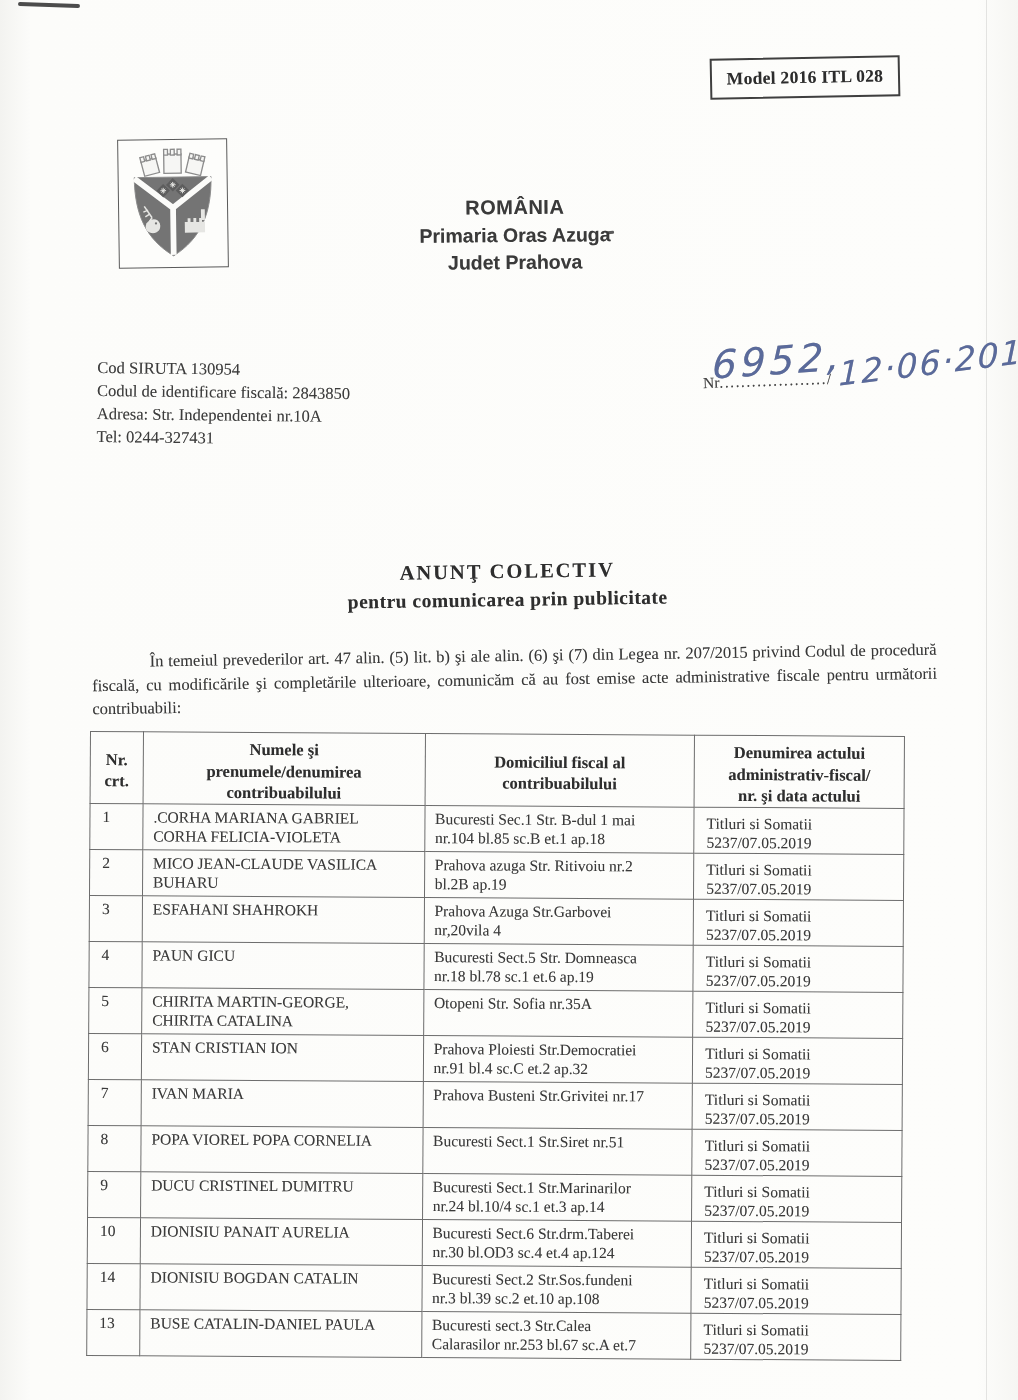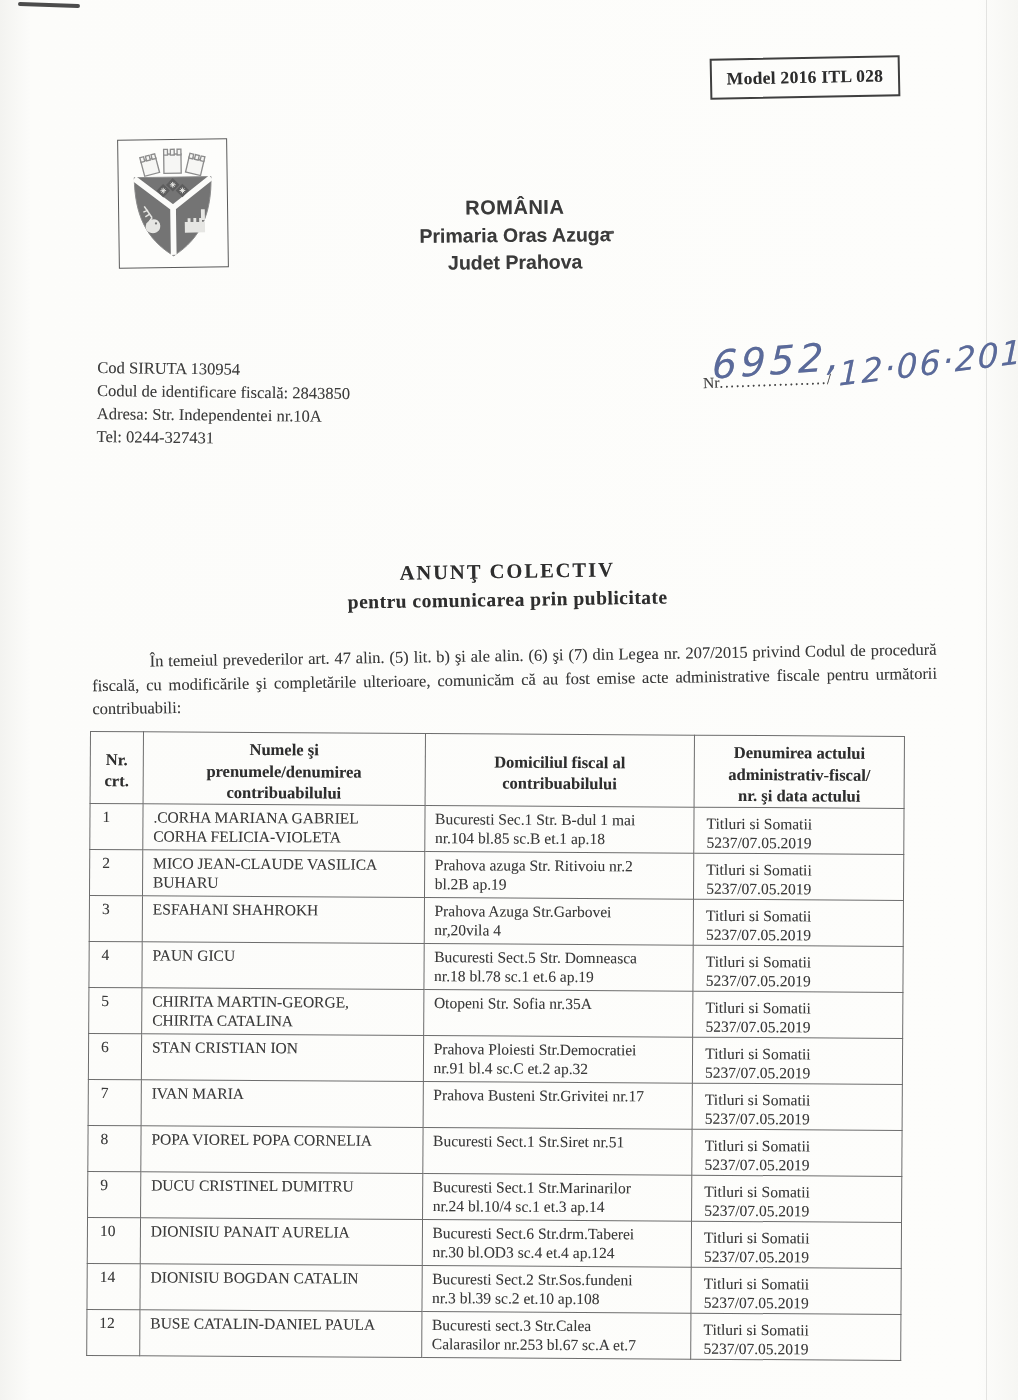--- a/index.html
+++ b/index.html
@@ -303,21 +303,21 @@
         <tr>
           <td class="c-nr">14</td>
           <td class="c-name">DIONISIU BOGDAN CATALIN</td>
           <td class="c-addr">Bucuresti Sect.2 Str.Sos.fundeni
 nr.3 bl.39 sc.2 et.10 ap.108</td>
           <td class="c-act">Titluri si Somatii
 5237/07.05.2019</td>
         </tr>
 
         <tr>
-          <td class="c-nr">12</td>
+          <td class="c-nr">13</td>
           <td class="c-name">BUSE CATALIN-DANIEL PAULA</td>
           <td class="c-addr">Bucuresti sect.3 Str.Calea
 Calarasilor nr.253 bl.67 sc.A et.7</td>
           <td class="c-act">Titluri si Somatii
 5237/07.05.2019</td>
         </tr>
       </tbody>
   </table>
 
 </div>

